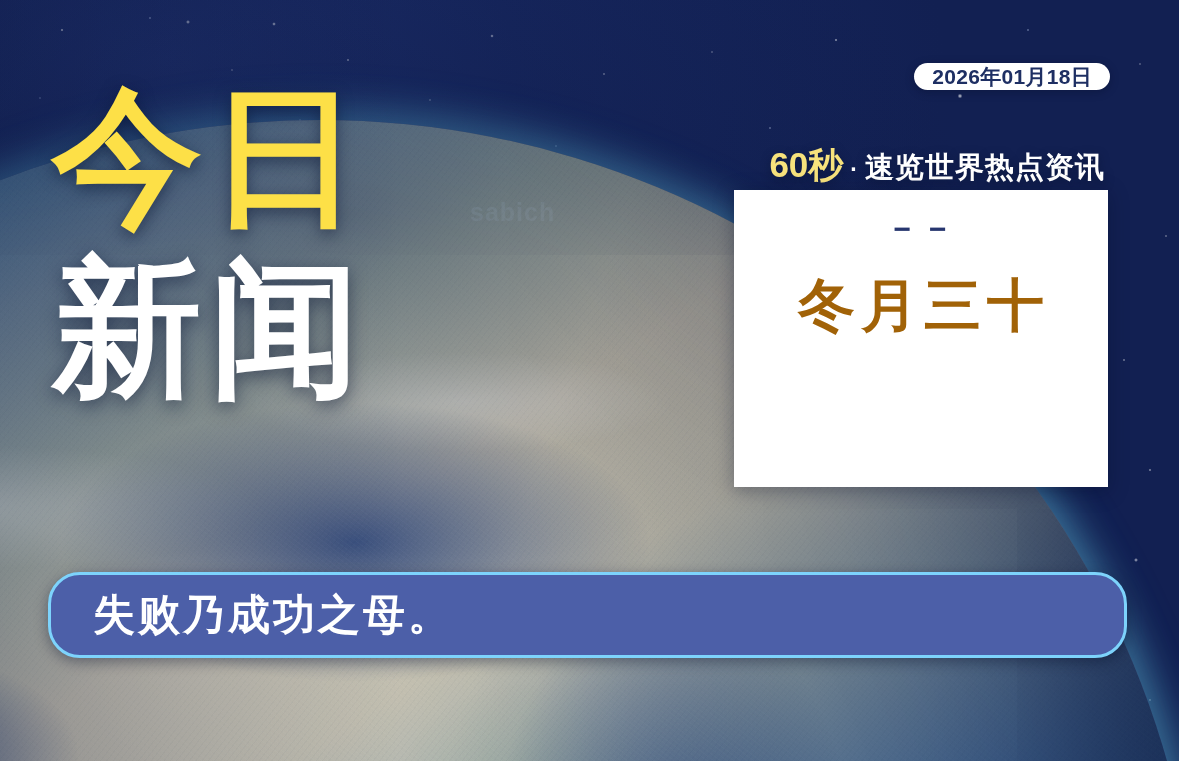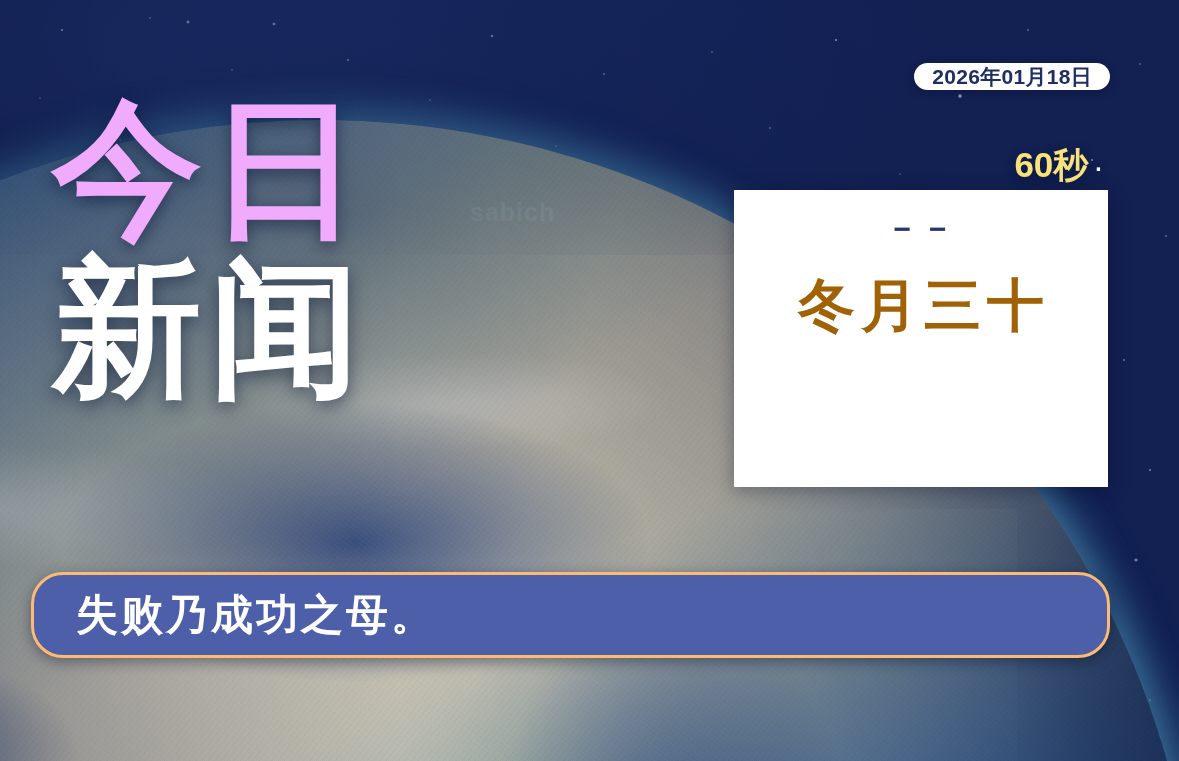--- a/index.html
+++ b/index.html
@@ -168,22 +168,23 @@
   .title-block{ position:absolute; left:52px; top:96px; }
   .title-line{
     font-family:"DejaVu Sans","Liberation Sans",sans-serif;
     font-weight:700;
     font-size:150px;
     line-height:.98;
     letter-spacing:8px;
     white-space:nowrap;
   }
   .title-today{
-    color:#f0abfc;
+    color:#fde047;
     text-shadow:0 5px 16px rgba(8,18,50,.55);
+    font-family:Liberation Mono, monospace;
   }
   .title-news{
     color:#ffffff;
     margin-top:12px;
     text-shadow:0 5px 18px rgba(8,18,50,.55);
   }
 
   
   .date-pill{
     position:absolute; right:69px; top:63px;
@@ -247,24 +248,24 @@
   .lunar{
     margin-top:22px;
     font-size:57px; font-weight:700;
     letter-spacing:6px; text-indent:6px;
     color:#a16207;
   }
 
   
   .quote-bar{
     position:absolute;
-    left:31px; top:572px;
+    left:48px; top:572px;
     width:1079px; height:86px;
     background:#4c5fa8;
-    border:3px solid #fdba74;
+    border:3px solid #7dd3fc;
     border-radius:32px;
     display:flex; align-items:center;
     padding-left:42px;
     box-shadow:0 4px 14px rgba(5,12,40,.4);
   }
   .quote-text{
     color:#ffffff;
     font-size:42px; font-weight:700;
     letter-spacing:3px;
     white-space:nowrap;
@@ -294,20 +295,21 @@
   <div class="title-block">
     <div class="title-line title-today">今日</div>
     <div class="title-line title-news">新闻</div>
   </div>
 
   <div class="date-pill">2026年01月18日</div>
 
   <div class="tagline">
     <span class="sec">60秒</span>
     <span class="dot">·</span>
+    <span class="txt">速览世界热点资讯</span>
   </div>
 
   <div class="info-card">
     <div class="issue">
       <span class="dash">−</span>
       <span class="dash">−</span>
     </div>
     <div class="lunar">冬月三十</div>
   </div>
 

